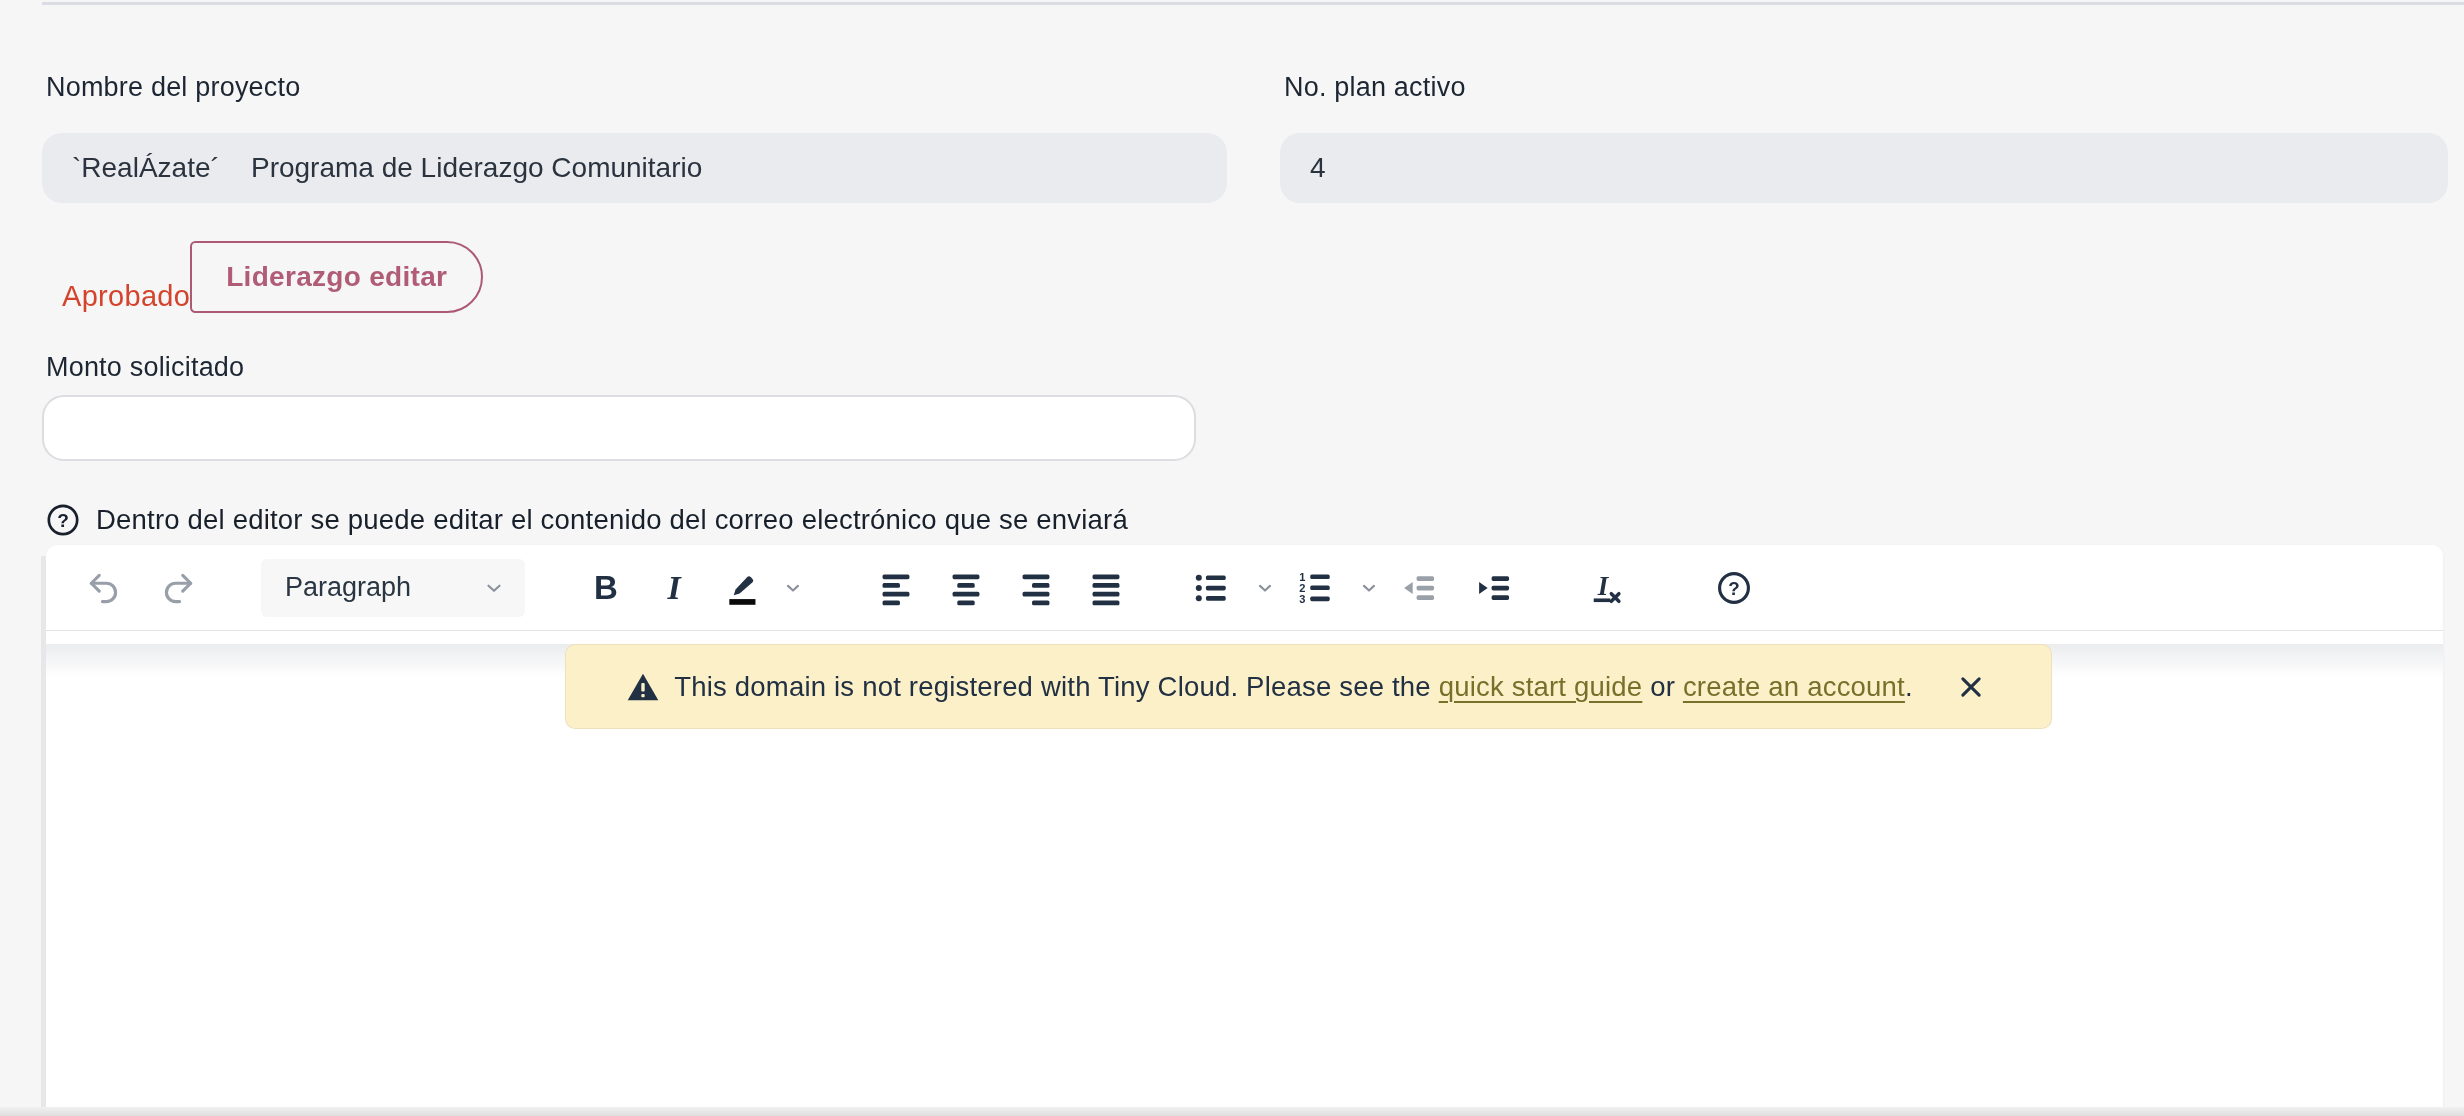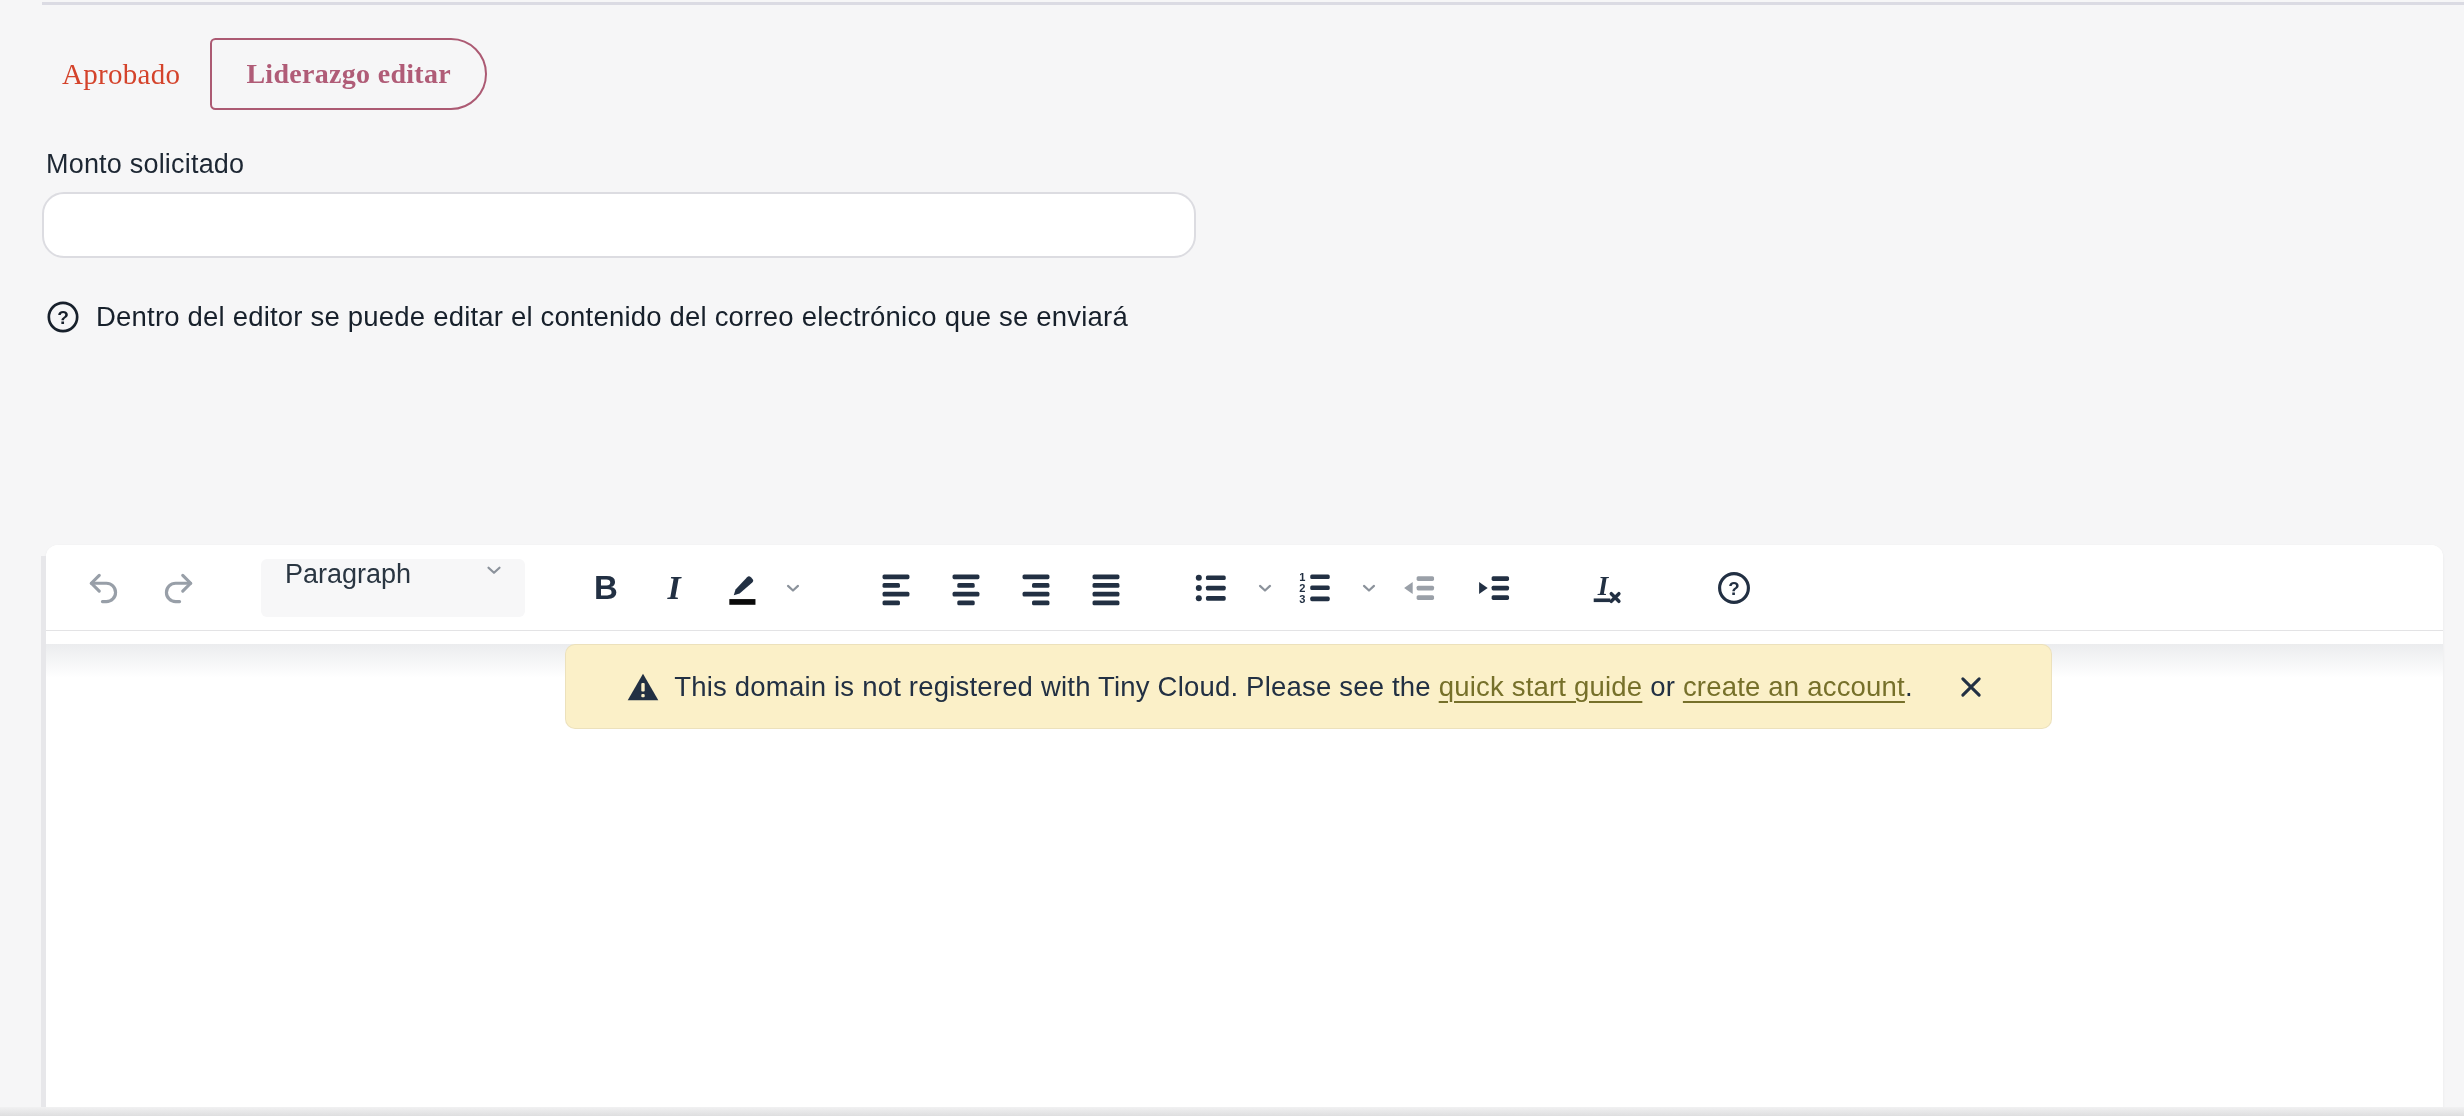--- a/index.html
+++ b/index.html
@@ -28,21 +28,21 @@
     height:70px; background:#e9ebee; border-radius:20px;
     display:flex; align-items:center; padding:0 30px;
     font-size:28px; color:#2b333f; white-space:pre; overflow:hidden;
   }
   .input-white {
     width:100%; height:66px; background:#ffffff; border:2px solid #dcdce1;
     border-radius:22px; font-size:28px; color:#223043; padding:0 28px;
     outline:none; font-family:inherit;
   }
 
-  .status-row { margin:38px 0 0 20px; display:flex; align-items:center; gap:30px; height:72px;font-family:Liberation Serif, serif; }
+  .status-row { margin:38px 0 0 20px; display:flex; align-items:flex-end; height:72px; }
   .status-text { font-size:29px; font-weight:500; color:#d4432b; letter-spacing:.3px; }
   .allow-edit-btn {
     height:72px; padding:0 34px; background:transparent; cursor:pointer;
     border:2px solid #ac5a73; border-radius:6px 40px 40px 6px;
     color:#b05c77; font-size:28px; font-weight:700; letter-spacing:.3px;
     font-family:inherit; display:flex; align-items:center;
   }
 
   .hint-row { margin:42px 0 0 4px; display:flex; align-items:center; gap:16px; }
   .hint-text { font-size:27.5px; color:#17202b; letter-spacing:.2px; }
@@ -62,21 +62,21 @@
   .tb-btn {
     width:56px; height:60px; border:none; background:transparent; cursor:pointer;
     display:flex; align-items:center; justify-content:center; border-radius:6px; flex:none;
   }
   .tb-chevbtn { width:30px; }
   .glyph-b { font-size:33px; font-weight:800; color:#223043; font-family:"Liberation Sans",sans-serif; }
   .glyph-i { font-size:34px; font-weight:600; font-style:italic; color:#223043; font-family:"Liberation Serif","DejaVu Serif",serif; }
 
   .para-select {
     margin-left:55px; width:264px; height:58px; background:#f7f7f8; border:none; cursor:pointer;
-    border-radius:6px; display:flex; align-items:flex-start; justify-content:space-between;
+    border-radius:6px; display:flex; align-items:center; justify-content:space-between;
     padding:0 20px 0 24px; font-size:27px; color:#2a3642; font-family:inherit; flex:none;
   }
 
   .m12{margin-left:12px}.m8{margin-left:8px}.m53{margin-left:53px}.m60{margin-left:60px}
   .m14{margin-left:14px}.m49{margin-left:49px}.m11{margin-left:11px}.m7{margin-left:7px}
   .m19{margin-left:19px}.m54{margin-left:54px}.m74{margin-left:74px}.m18{margin-left:18px}
 
   .content-area { position:relative; height:calc(100% - 87px); }
   .toolbar-shadow {
     position:absolute; left:0; right:0; top:0; height:34px; z-index:0;
@@ -99,20 +99,34 @@
     background:linear-gradient(to bottom,#f1f1f2,#dededf);
   }
 </style>
 </head>
 <body>
 
 <div class="top-divider"></div>
 
 <div class="form-area">
 
+  <div class="row-top">
+    <div>
+      <label class="field-label">Nombre del proyecto</label>
+      <div class="input-gray">
+        <span>`RealÁzate´    Programa de Liderazgo Comunitario</span>
+      </div>
+    </div>
+    <div>
+      <label class="field-label">No. plan activo</label>
+      <div class="input-gray">
+        <span>4</span>
+      </div>
+    </div>
+  </div>
 
   <div class="status-row">
     <span class="status-text">Aprobado</span>
     <button class="allow-edit-btn">Liderazgo editar</button>
   </div>
 
   <div class="row-monto">
     <div>
       <label class="field-label">Monto solicitado</label>
       <input class="input-white" type="text" value="" style="">

